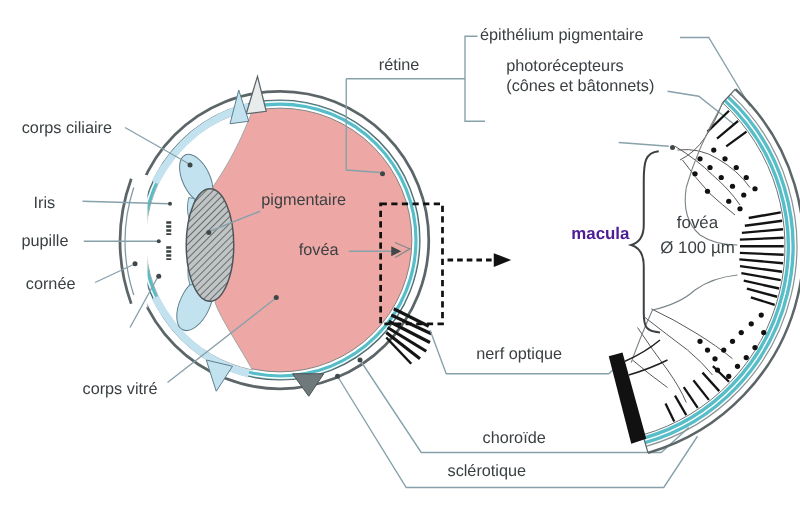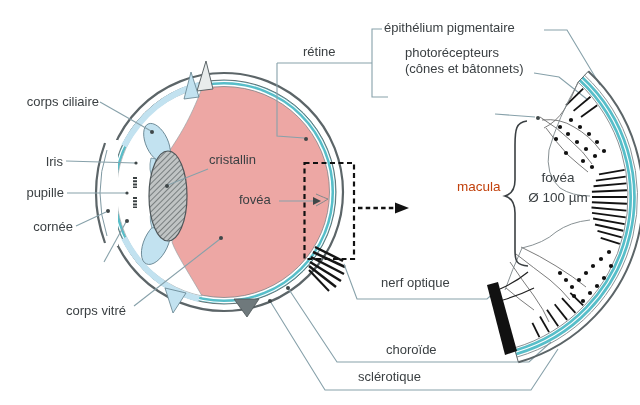--- a/index.html
+++ b/index.html
@@ -1,22 +1,22 @@
 <!DOCTYPE html>
 <html><head>
 <meta charset="utf-8">
 <style>
   html,body{margin:0;padding:0;background:#fff;}
   .stage{position:relative;width:640px;height:405px;background:#ffffff;overflow:hidden;
          font-family:"Liberation Sans",sans-serif;color:#3b4043;}
   .stage svg{position:absolute;left:0;top:0;}
   .lbl{position:absolute;font-size:13px;line-height:15px;white-space:nowrap;color:#3b4043;}
-  .ra{text-align:right;}
+  .ra{text-align:center;}
   .two{line-height:16px;}
-  .macula{font-weight:normal;color:#c2410c;font-size:13.5px;}
+  .macula{font-weight:bold;color:#4c1d95;font-size:13.5px;}
   .dim{font-size:15px;}
   .fovblock{text-align:center;line-height:20px;font-size:13.5px;}
 </style>
 </head>
 <body>
 
 <div class="stage">
 
 <svg width="640" height="405" viewBox="0 0 640 405">
   <defs>
@@ -209,21 +209,21 @@
   </g>
 
   <path d="M527,121 C516,122 515,130 515,145 L515,180 Q515,193 505,196 Q515,199 515,213 L515,250 C515,262 517,265 528,266" fill="none" stroke="#3b4043" stroke-width="1.6"></path>
 </svg>
 
 <div class="lbl ra" style="left:8px;top:94px;width:91px">corps ciliaire</div>
 <div class="lbl ra" style="left:8px;top:154px;width:55px">Iris</div>
 <div class="lbl ra" style="left:8px;top:185px;width:56px">pupille</div>
 <div class="lbl ra" style="left:8px;top:219px;width:65px">cornée</div>
 <div class="lbl" style="left:66px;top:303px">corps vitré</div>
-<div class="lbl" style="left:209px;top:152px">cristallin</div>
+<div class="lbl" style="left:209px;top:152px">pigmentaire</div>
 <div class="lbl" style="left:239px;top:192px">fovéa</div>
 <div class="lbl" style="left:303px;top:44px">rétine</div>
 <div class="lbl" style="left:384px;top:20px">épithélium pigmentaire</div>
 <div class="lbl two" style="left:405px;top:45px">
   <div>photorécepteurs</div>
   <div>(cônes et bâtonnets)</div>
 </div>
 <div class="lbl macula" style="left:457px;top:179px">macula</div>
 <div class="lbl fovblock" style="left:520px;top:168px;width:76px">
   <div>fovéa</div>

